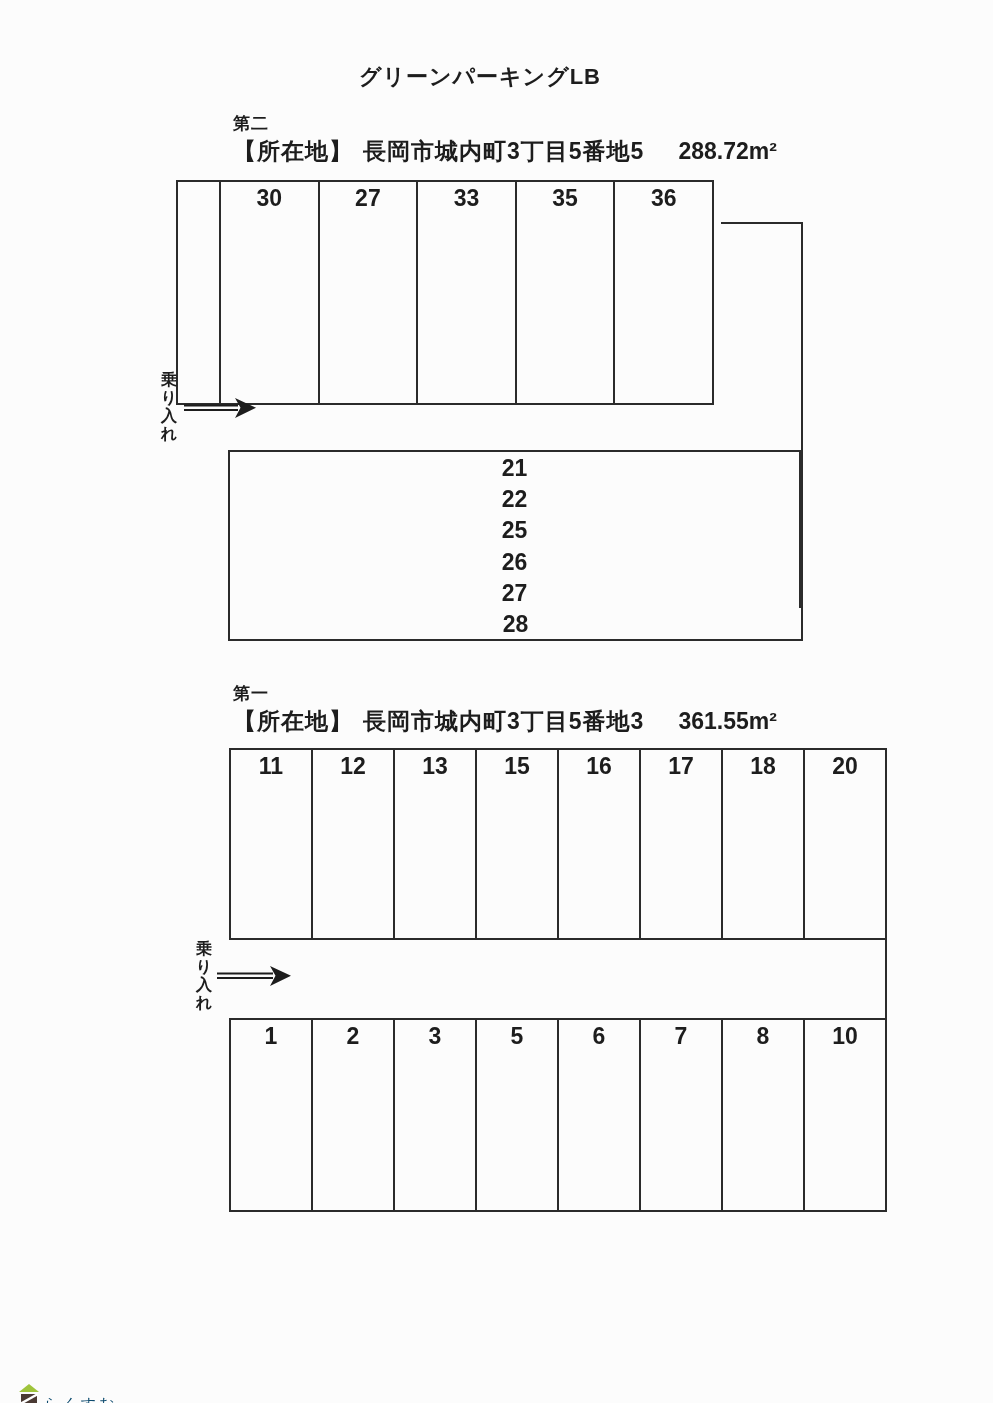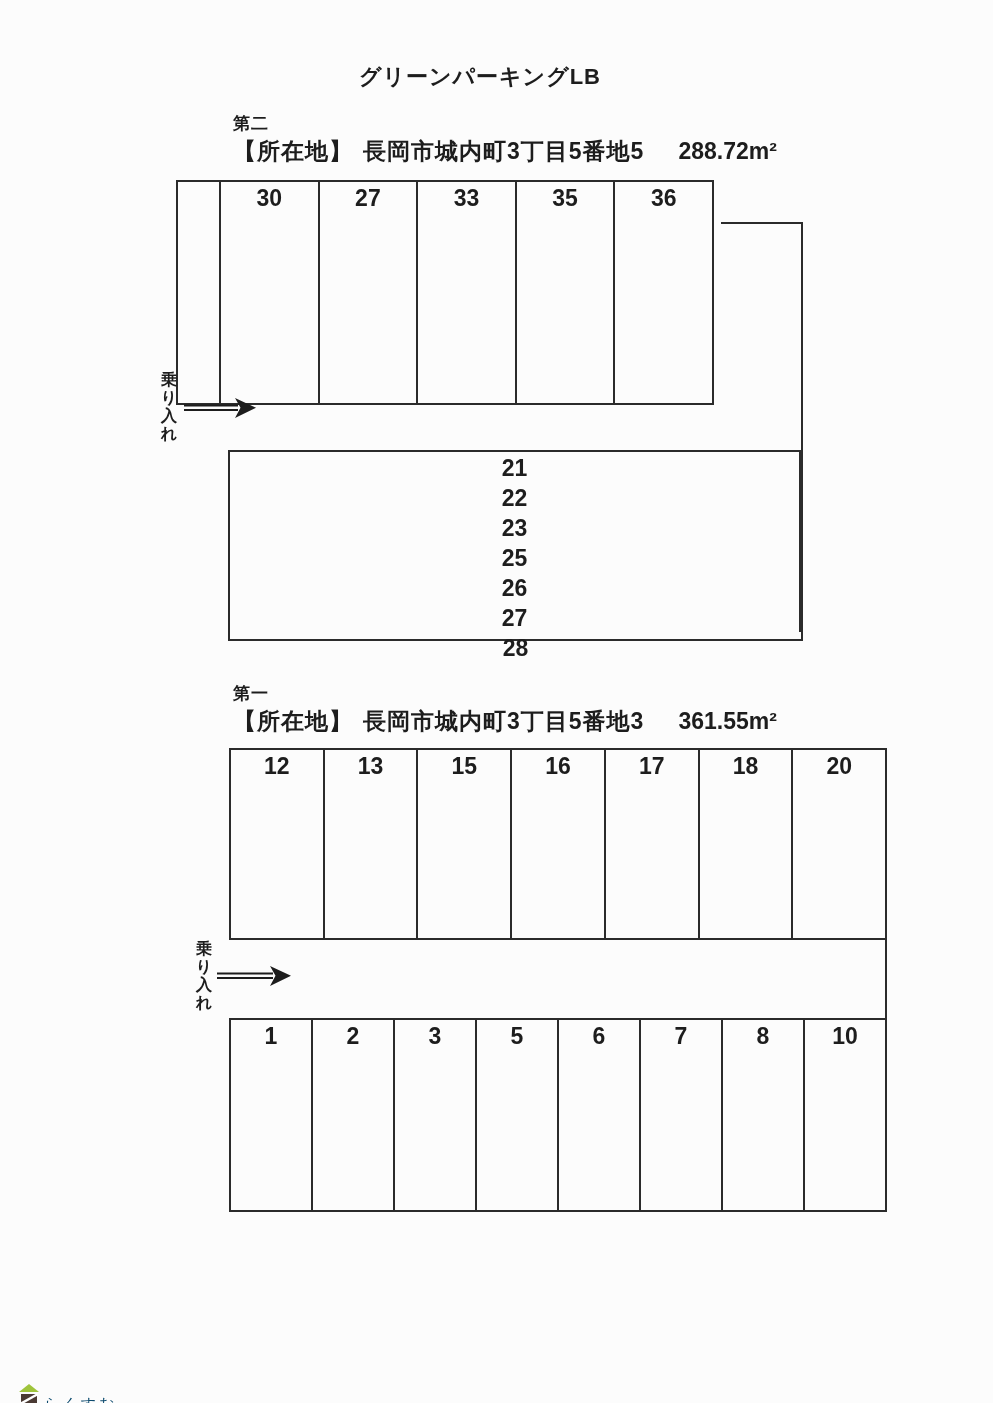--- a/index.html
+++ b/index.html
@@ -95,33 +95,33 @@
   </div>
 <svg id="dai2-arrow" class="entry-arrow" width="74" height="22" viewBox="0 0 74 22">
   <line x1="1" y1="8.5" x2="55" y2="8.5" stroke="#1d1d1d" stroke-width="2"></line>
   <line x1="1" y1="13" x2="55" y2="13" stroke="#1d1d1d" stroke-width="2"></line>
   <polygon points="52,1 73,10.8 52,21 57.5,10.8" fill="#1d1d1d"></polygon>
 </svg>
 
 <div id="dai2-bottom" class="space-row">
     <div class="space-cell">21</div>
     <div class="space-cell">22</div>
-    <div class="space-cell">23</div>
     <div class="space-cell">25</div>
     <div class="space-cell">26</div>
     <div class="space-cell">27</div>
     <div class="space-cell">28</div>
   </div>
 
 <div id="dai1-name" class="section-name">第一</div>
 <div id="dai1-address" class="section-address">
   <span>【所在地】</span><span class="addr">長岡市城内町3丁目5番地3</span><span class="area">361.55m²</span>
 </div>
 
 <div id="dai1-top" class="space-row">
+    <div class="space-cell">11</div>
     <div class="space-cell">12</div>
     <div class="space-cell">13</div>
     <div class="space-cell">15</div>
     <div class="space-cell">16</div>
     <div class="space-cell">17</div>
     <div class="space-cell">18</div>
     <div class="space-cell">20</div>
   </div>
 <div id="dai1-conn-v" class="line"></div>
 

